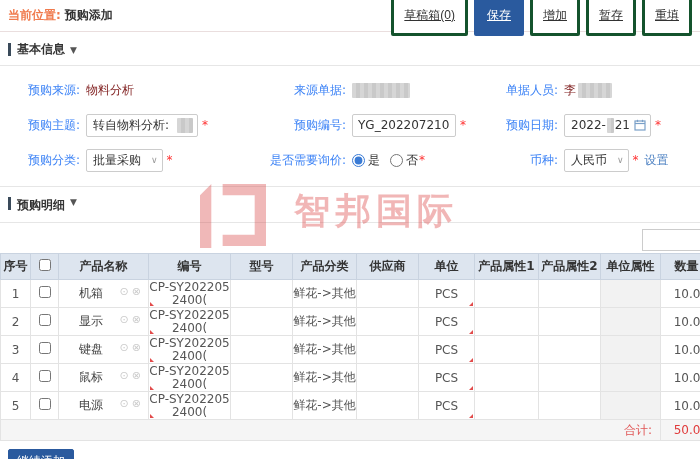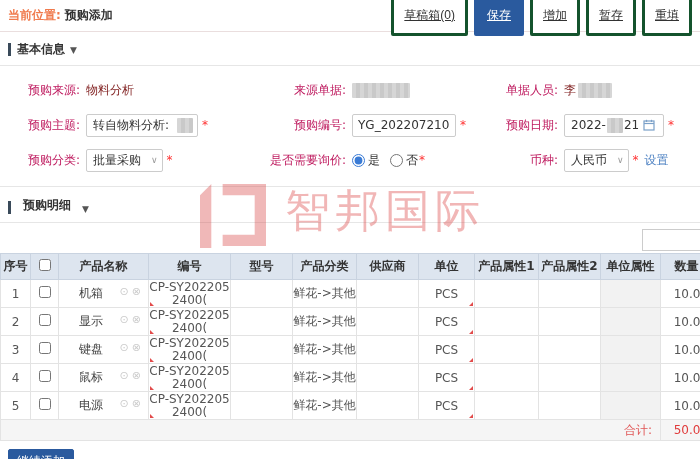--- a/index.html
+++ b/index.html
@@ -22,42 +22,42 @@
   .section-head { display:flex; align-items:center; padding:9px 8px 7px 8px; }
   .vbar { width:3px; height:13px; background:#3a4a5a; margin-right:6px; }
   .sec-title { font-weight:bold; color:#333; }
   .caret { font-size:9px; color:#555; margin-left:5px; }
   .divider { border-bottom:1px solid #e6e6e6; margin:0 0px; }
 
   
   .form-grid { display:grid; grid-template-columns:240px 240px 1fr; row-gap:11px;
                padding:12px 8px 14px 8px; position:relative; z-index:2; }
   .field { display:flex; align-items:center; min-height:24px; }
-  .flabel { text-align:right; color:#be185d; padding-right:6px; white-space:nowrap; }
+  .flabel { text-align:right; color:#3b82f6; padding-right:6px; white-space:nowrap; }
   .w1 { width:78px; } .w2 { width:104px; } .w3 { width:76px; }
   .fvalue { color:#7f1d1d; }
   .req { color:#f33; margin-left:4px; font-size:12px; }
   input[type=text].tbox { height:23px; border:1px solid #ccc; border-radius:2px; padding:0 5px;
         font-size:12px; color:#333; font-family:inherit; outline:none; background:#fff; }
   .sel { height:23px; border:1px solid #ccc; border-radius:2px; background:#fff; display:inline-flex;
          align-items:center; padding:0 4px 0 6px; color:#333; gap:10px; cursor:pointer; }
   .sel .arr { color:#999; font-size:9px; }
   .censor { display:inline-block; height:15px; border-radius:1px; vertical-align:middle;
             background:repeating-linear-gradient(90deg,#d6d6d6 0 4px,#c9c9c9 4px 8px);
             filter:blur(0.7px); }
   .link { color:#4a7fc1; cursor:pointer; margin-left:6px; }
   .radio-group { display:flex; align-items:center; gap:10px; }
   .radio-item { display:flex; align-items:center; gap:3px; }
   input[type=radio] { accent-color:#3a7bd5; width:13px; height:13px; }
   input[type=checkbox] { width:12px; height:12px; accent-color:#3a7bd5; }
 
   
   .detail-head { display:flex; align-items:center; justify-content:space-between;
                  padding:10px 8px 8px 8px; position:relative; z-index:2; }
-  .detail-left { display:flex; align-items:flex-end;gap:6px; }
+  .detail-left { display:flex; align-items:flex-start; }
   .detail-btns { display:flex; gap:6px; }
   .btn-gray { background:#f4f4f4; }
   .quickrow { display:flex; justify-content:flex-end; padding:6px 0 0 0; position:relative; z-index:2; }
   .quickbox { width:62px; height:22px; border:1px solid #ccc; margin-right:-4px; background:#fff; }
 
   
   .tablewrap { position:relative; z-index:2; margin:2px 0 0 0; overflow:hidden; width:700px; }
   table { border-collapse:collapse; table-layout:fixed; width:712px; }
   th { background:#dde5ef; color:#333; font-weight:bold; font-size:12px; height:26px;
        border:1px solid #c9d3e0; text-align:center; }
@@ -77,22 +77,22 @@
   .sum-value { text-align:right; padding-right:4px; color:#e03b3b; }
 
   
   .footer { padding:8px 8px; position:relative; z-index:2; }
   .btn-continue { background:#2a5a9e; border:1px solid #2a5a9e; color:#fff; padding:3px 8px;
                   border-radius:2px; font-size:12px; cursor:pointer; }
 
   
   .watermark { position:absolute; left:200px; top:182px; width:330px; z-index:1; pointer-events:none; }
   .wm-row { display:flex; align-items:flex-start; }
-  .wm-text { font-size:45px; font-weight:normal; color:rgba(222,80,80,0.42); letter-spacing:5px;
-             line-height:58px; margin-left:19px; white-space:nowrap; }
+  .wm-text { font-size:36px; font-weight:bold; color:rgba(222,80,80,0.42); letter-spacing:5px;
+             line-height:58px; margin-left:28px; white-space:nowrap; }
   .wm-slogan { font-size:15px; color:rgba(130,130,130,0.55); letter-spacing:9px; margin:4px 0 0 56px;
                white-space:nowrap; }
 </style>
 </head>
 <body>
 
 <div class="page">
 
   <div class="watermark">
     <div class="wm-row">
@@ -152,21 +152,21 @@
       </span>
       <span class="req">*</span>
     </div>
     <div class="field">
       <span class="flabel w2">预购编号:</span>
       <input type="text" class="tbox" style="width: 104px;" value="YG_20220721001">
       <span class="req">*</span>
     </div>
     <div class="field">
       <span class="flabel w3">预购日期:</span>
-      <span class="tbox sel" style="width:100px;gap:1px;cursor:text;">
+      <span class="tbox sel" style="width:87px;gap:1px;cursor:text;">
         <span>2022-</span>
         <span class="censor" style="width:16px;"></span>
         <span>21</span>
         <span style="margin-left:3px;display:inline-flex;">
           <svg width="12" height="12" viewBox="0 0 12 12">
               <rect x="1" y="2" width="10" height="9" fill="none" stroke="#7aa0c8" stroke-width="1.2"></rect>
               <line x1="1" y1="4.5" x2="11" y2="4.5" stroke="#7aa0c8" stroke-width="1.2"></line>
               <line x1="3.5" y1="0.8" x2="3.5" y2="3" stroke="#7aa0c8" stroke-width="1.2"></line>
               <line x1="8.5" y1="0.8" x2="8.5" y2="3" stroke="#7aa0c8" stroke-width="1.2"></line>
             </svg>

